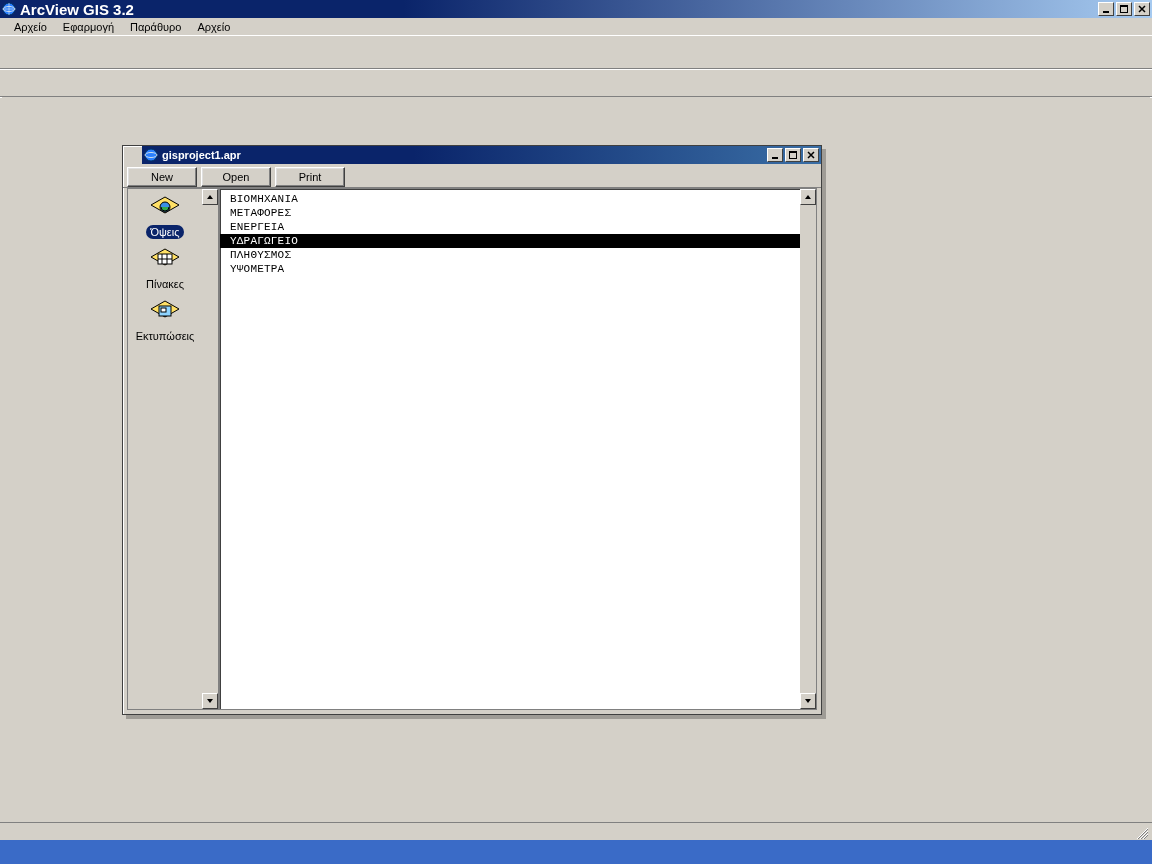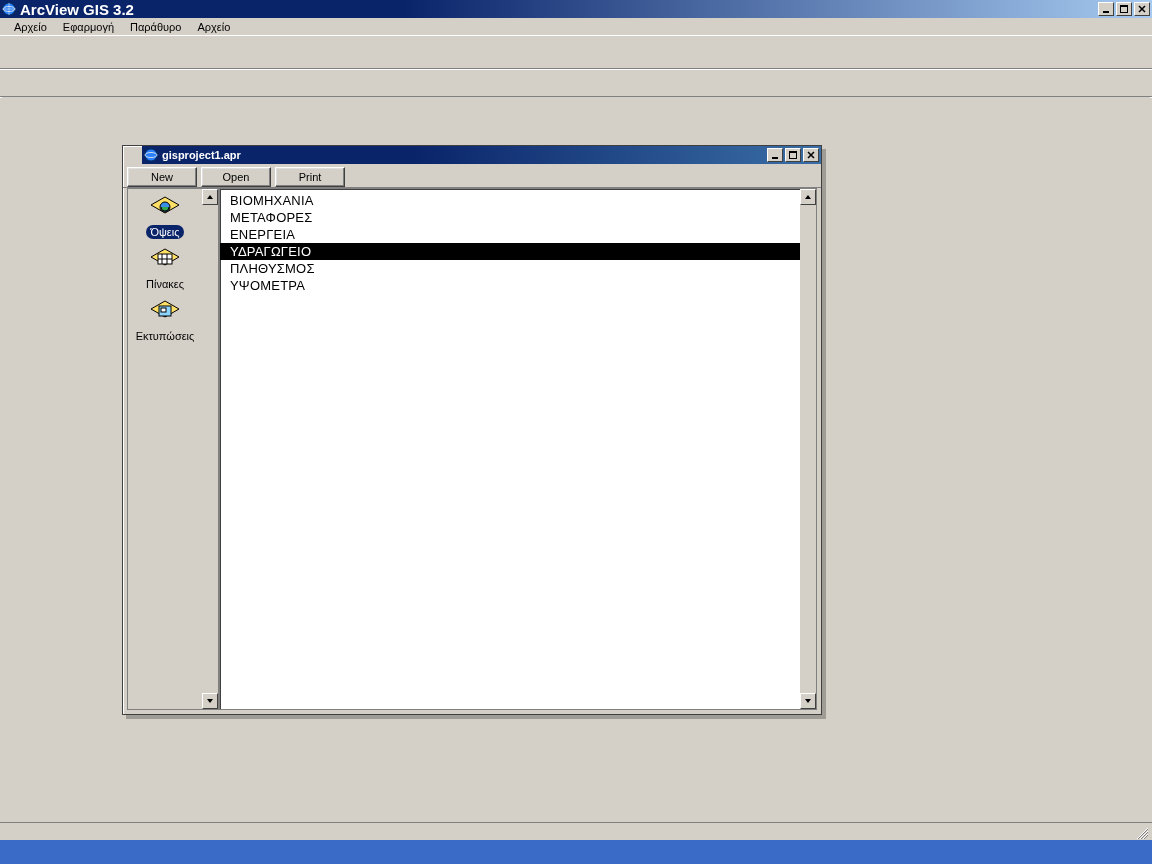--- a/index.html
+++ b/index.html
@@ -178,22 +178,23 @@
   }
   .list-scroll {
     position: absolute; right: 0; top: 0; bottom: 0;
     width: 16px;
     background: #d4d0c8;
     display:flex; flex-direction: column;
   }
   .list-items { padding: 3px 0; position:absolute; inset:0 16px 0 0; }
   .list-item {
     padding: 1px 10px;
-    font-size: 13px;
+    font-size: 11px;
     letter-spacing: 0.2px;
+    font-family: Liberation Mono, monospace;
   }
   .list-item.selected {
     background: #000; color: #fff;
   }
 
   
   svg { display: block; }
 </style>
 </head>
 <body>

